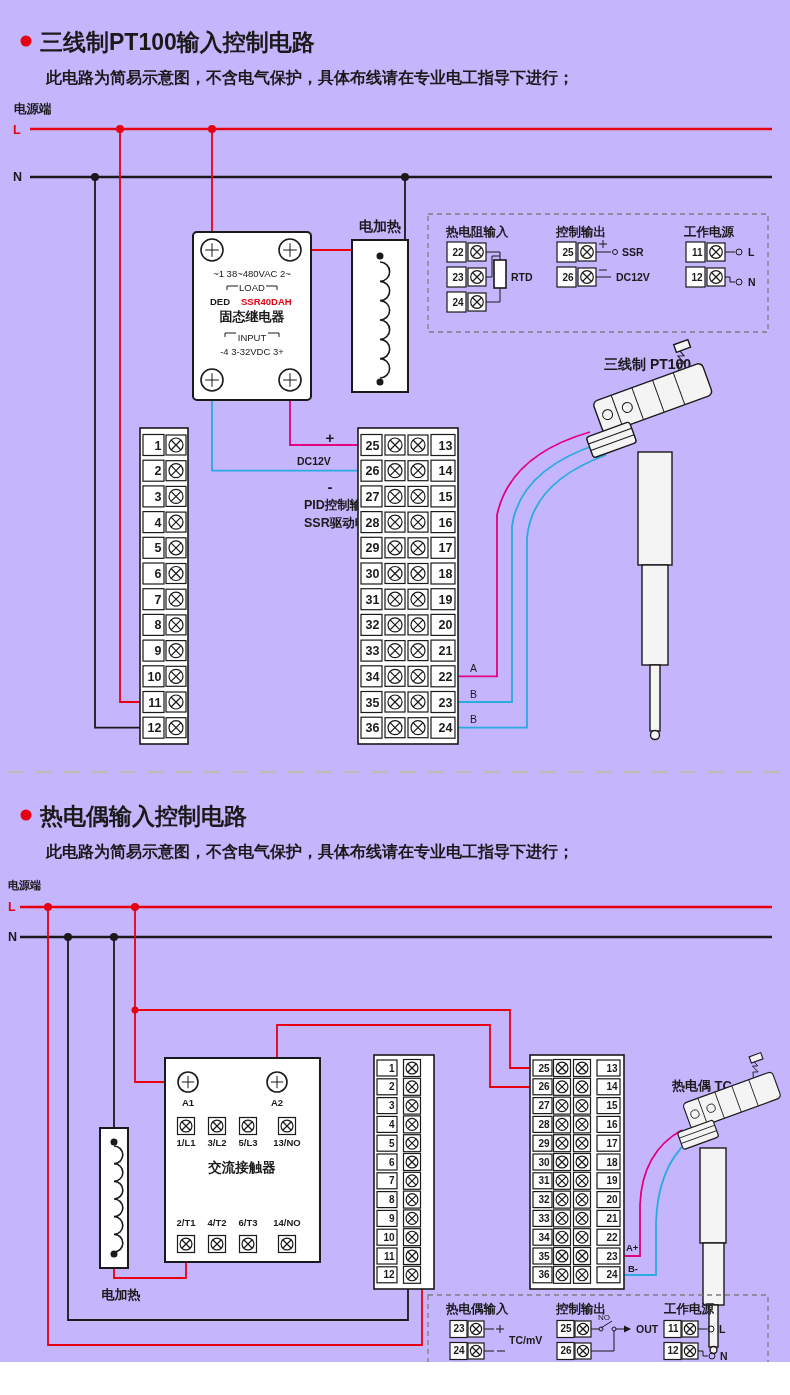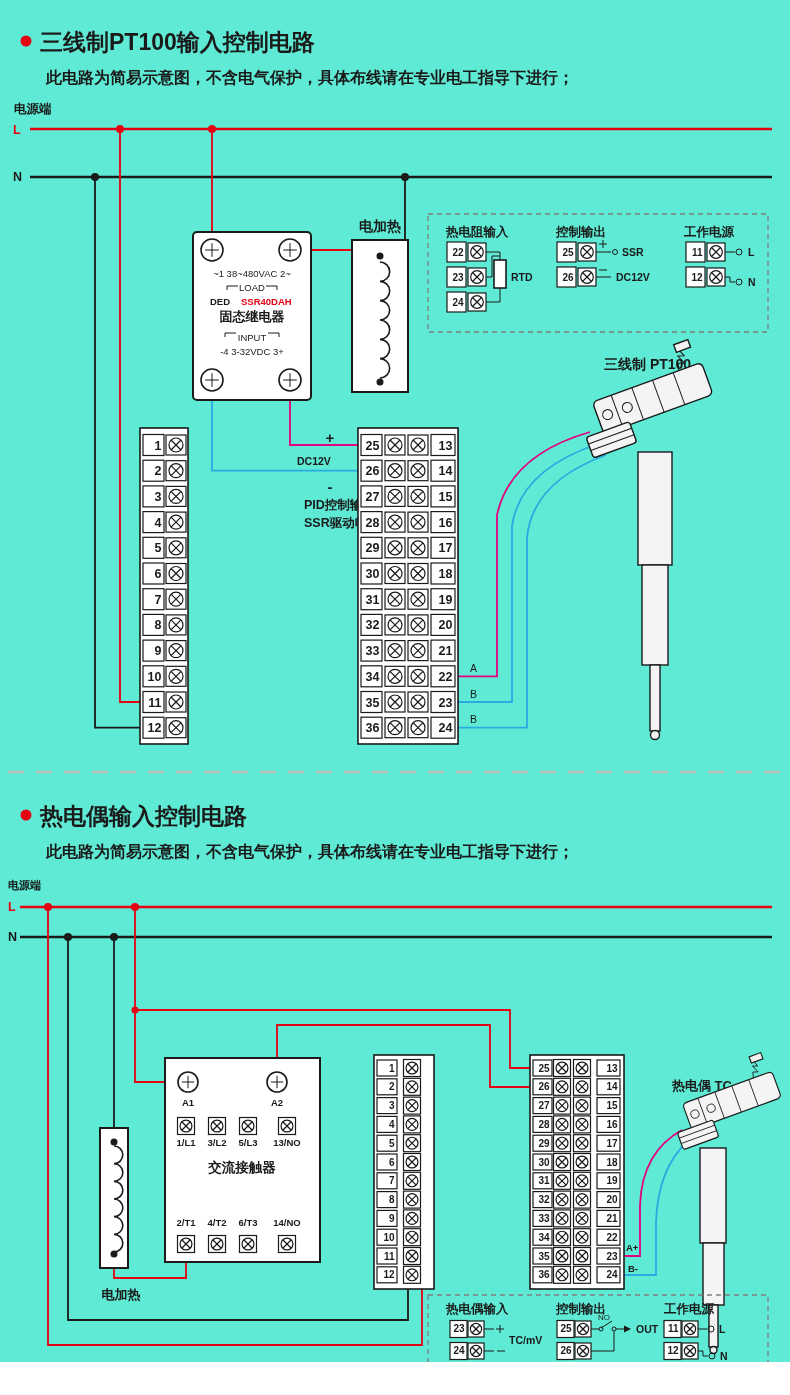--- a/index.html
+++ b/index.html
@@ -1,16 +1,16 @@
 <!DOCTYPE html>
 <html><head>
 <meta charset="utf-8">
 <style>
   html,body{margin:0;padding:0;background:#fff;}
-  #stage{position:relative;width:790px;height:1362px;background:#5eead4;}
+  #stage{position:relative;width:790px;height:1362px;background:#c4b5fd;}
   svg{display:block;}
   text{font-family:"Liberation Sans","DejaVu Sans",sans-serif;fill:#1a1a1a;}
   .t-title{font-size:23px;font-weight:bold;}
   .t-sub{font-size:16px;font-weight:bold;}
   .t-md{font-size:12.5px;font-weight:bold;}
   .t-big{font-size:14px;font-weight:bold;}
   .t-name{font-size:13px;font-weight:bold;}
   .t-ct{font-size:9.5px;font-weight:bold;}
   .t-cn{font-size:13.5px;font-weight:bold;}
   .t-sm{font-size:10.5px;}

